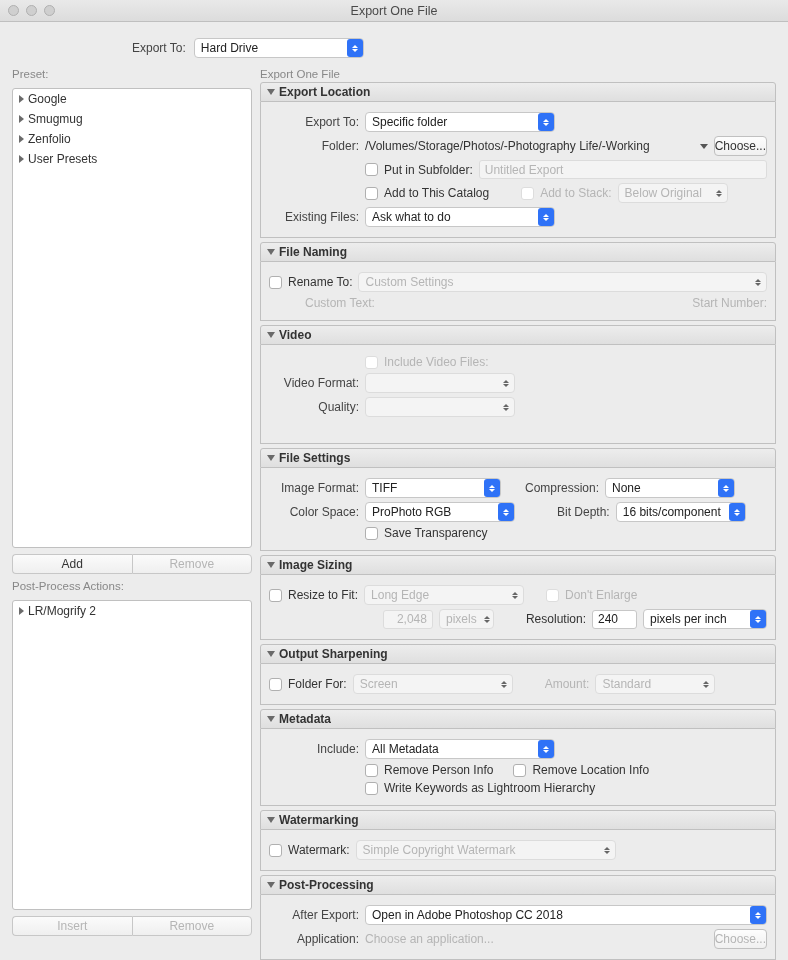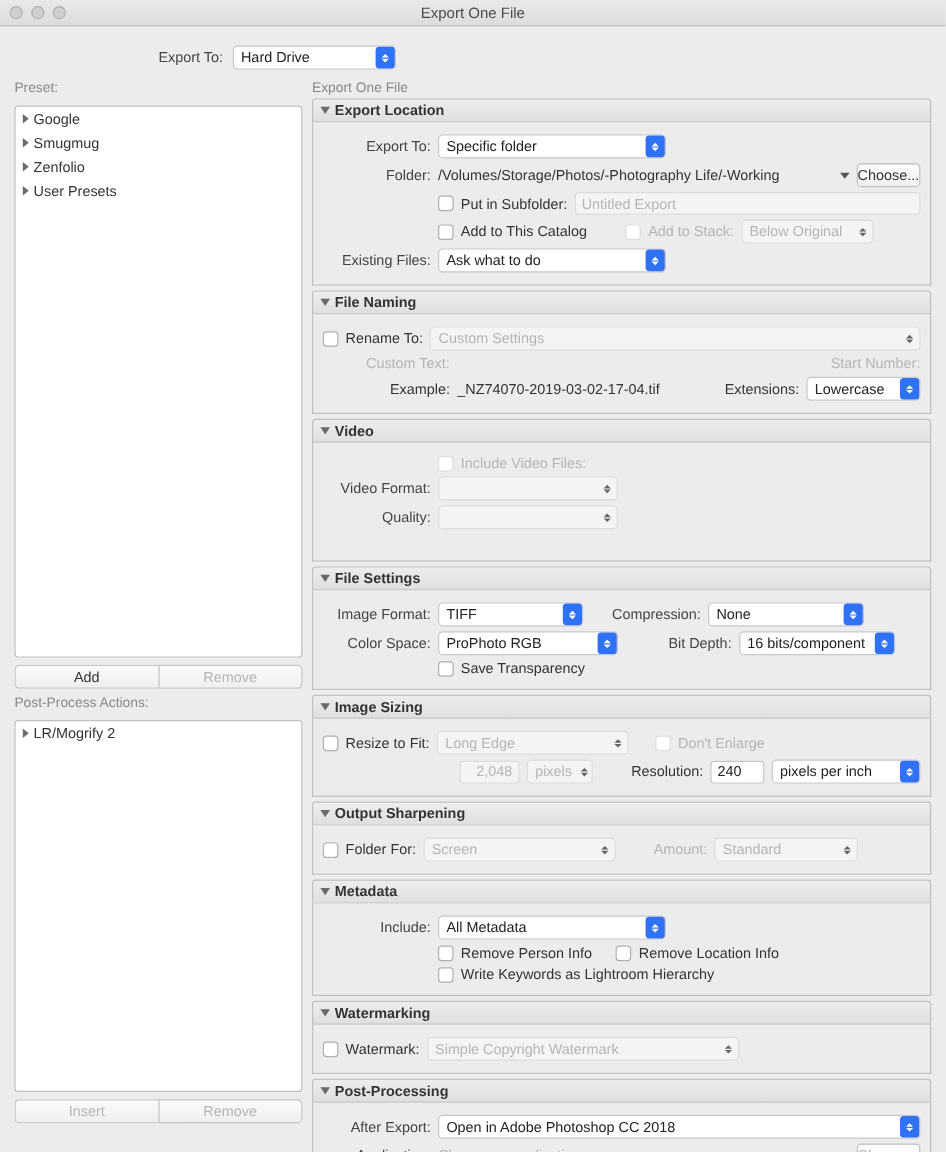--- a/index.html
+++ b/index.html
@@ -60,21 +60,21 @@
     <span class="dot"></span>
     <span class="dot"></span>
     <span class="dot"></span>
   </div>
   <div class="title">Export One File</div>
 </div>
 
 <div class="window">
   <div class="topbar">
     <span class="label">Export To:</span>
-    <div class="select" style="width:136px">
+    <div class="select" style="width:170px">
       <span style="flex:1">Hard Drive</span>
         <span class="arrow"></span>
     </div>
   </div>
 
   <div class="columns">
 
     <div class="leftcol">
       <div class="panelhead">Preset:</div>
       <div class="listbox presetbox" id="preset-list">
@@ -174,31 +174,20 @@
             <span class="muted" style="flex:1">Custom Settings</span>
               <span class="arrow"></span>
           </div>
         </div>
         <div class="row">
           <span style="width:30px"></span>
           <span class="muted">Custom Text:</span>
           <span style="flex:1"></span>
           <span class="muted">Start Number:</span>
         </div>
-        <div class="row">
-          <span style="width:50px"></span>
-          <span>Example:</span>
-          <span>_NZ74070-2019-03-02-17-04.tif</span>
-          <span style="flex:1"></span>
-          <span>Extensions:</span>
-          <div class="select" style="width:95px">
-            <span style="flex:1">Lowercase</span>
-              <span class="arrow"></span>
-          </div>
-        </div>
       </div>
 
       <div class="section-header">
         <span class="disclose"></span>
         <span>Video</span>
       </div>
       <div class="section-body">
         <div class="row" style="margin-left:96px">
           <span class="checkbox" style="border-color:#ddd"></span>
           <span class="muted">Include Video Files:</span>
@@ -220,21 +209,21 @@
         <div style="height:16px"></div>
       </div>
 
       <div class="section-header">
         <span class="disclose"></span>
         <span>File Settings</span>
       </div>
       <div class="section-body">
         <div class="row">
           <span class="labelcol">Image Format:</span>
-          <div class="select" style="width:121px">
+          <div class="select" style="width:136px">
               <span style="flex:1">TIFF</span>
               <span class="arrow"></span>
             </div>
           <span style="width:12px"></span>
           <span class="label">Compression:</span>
           <div class="select" style="width:130px">
               <span style="flex:1">None</span>
               <span class="arrow"></span>
             </div>
         </div>

